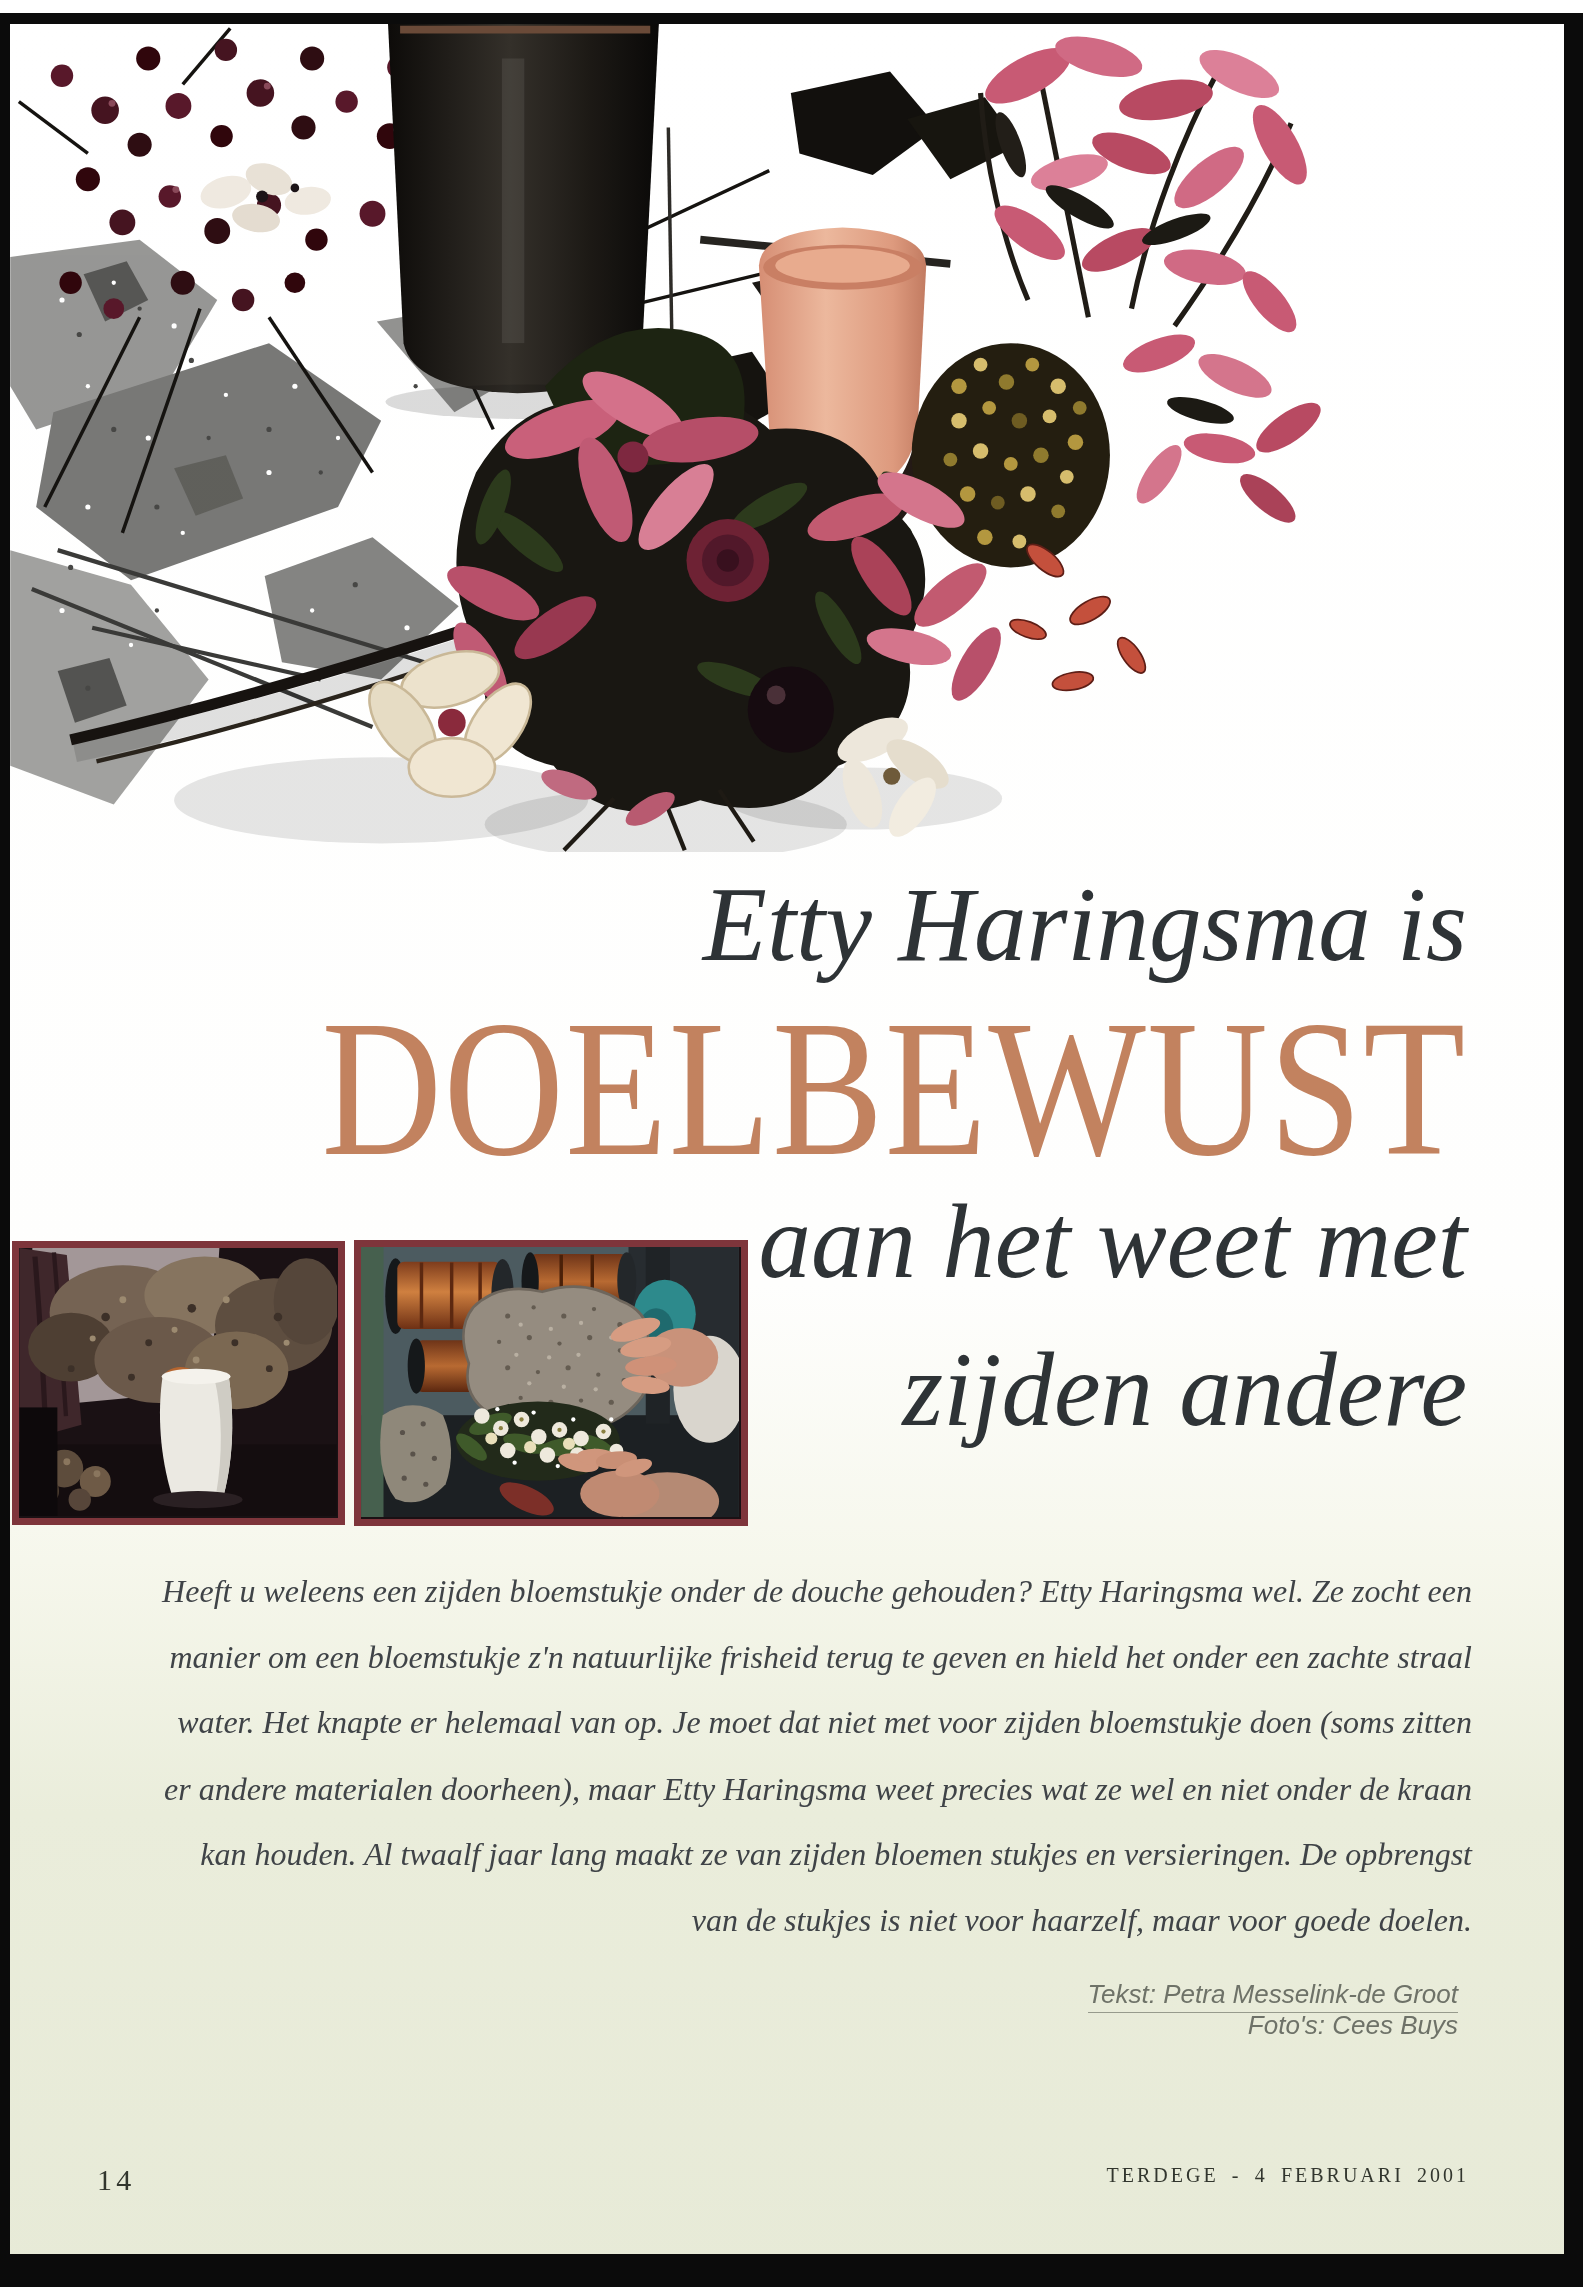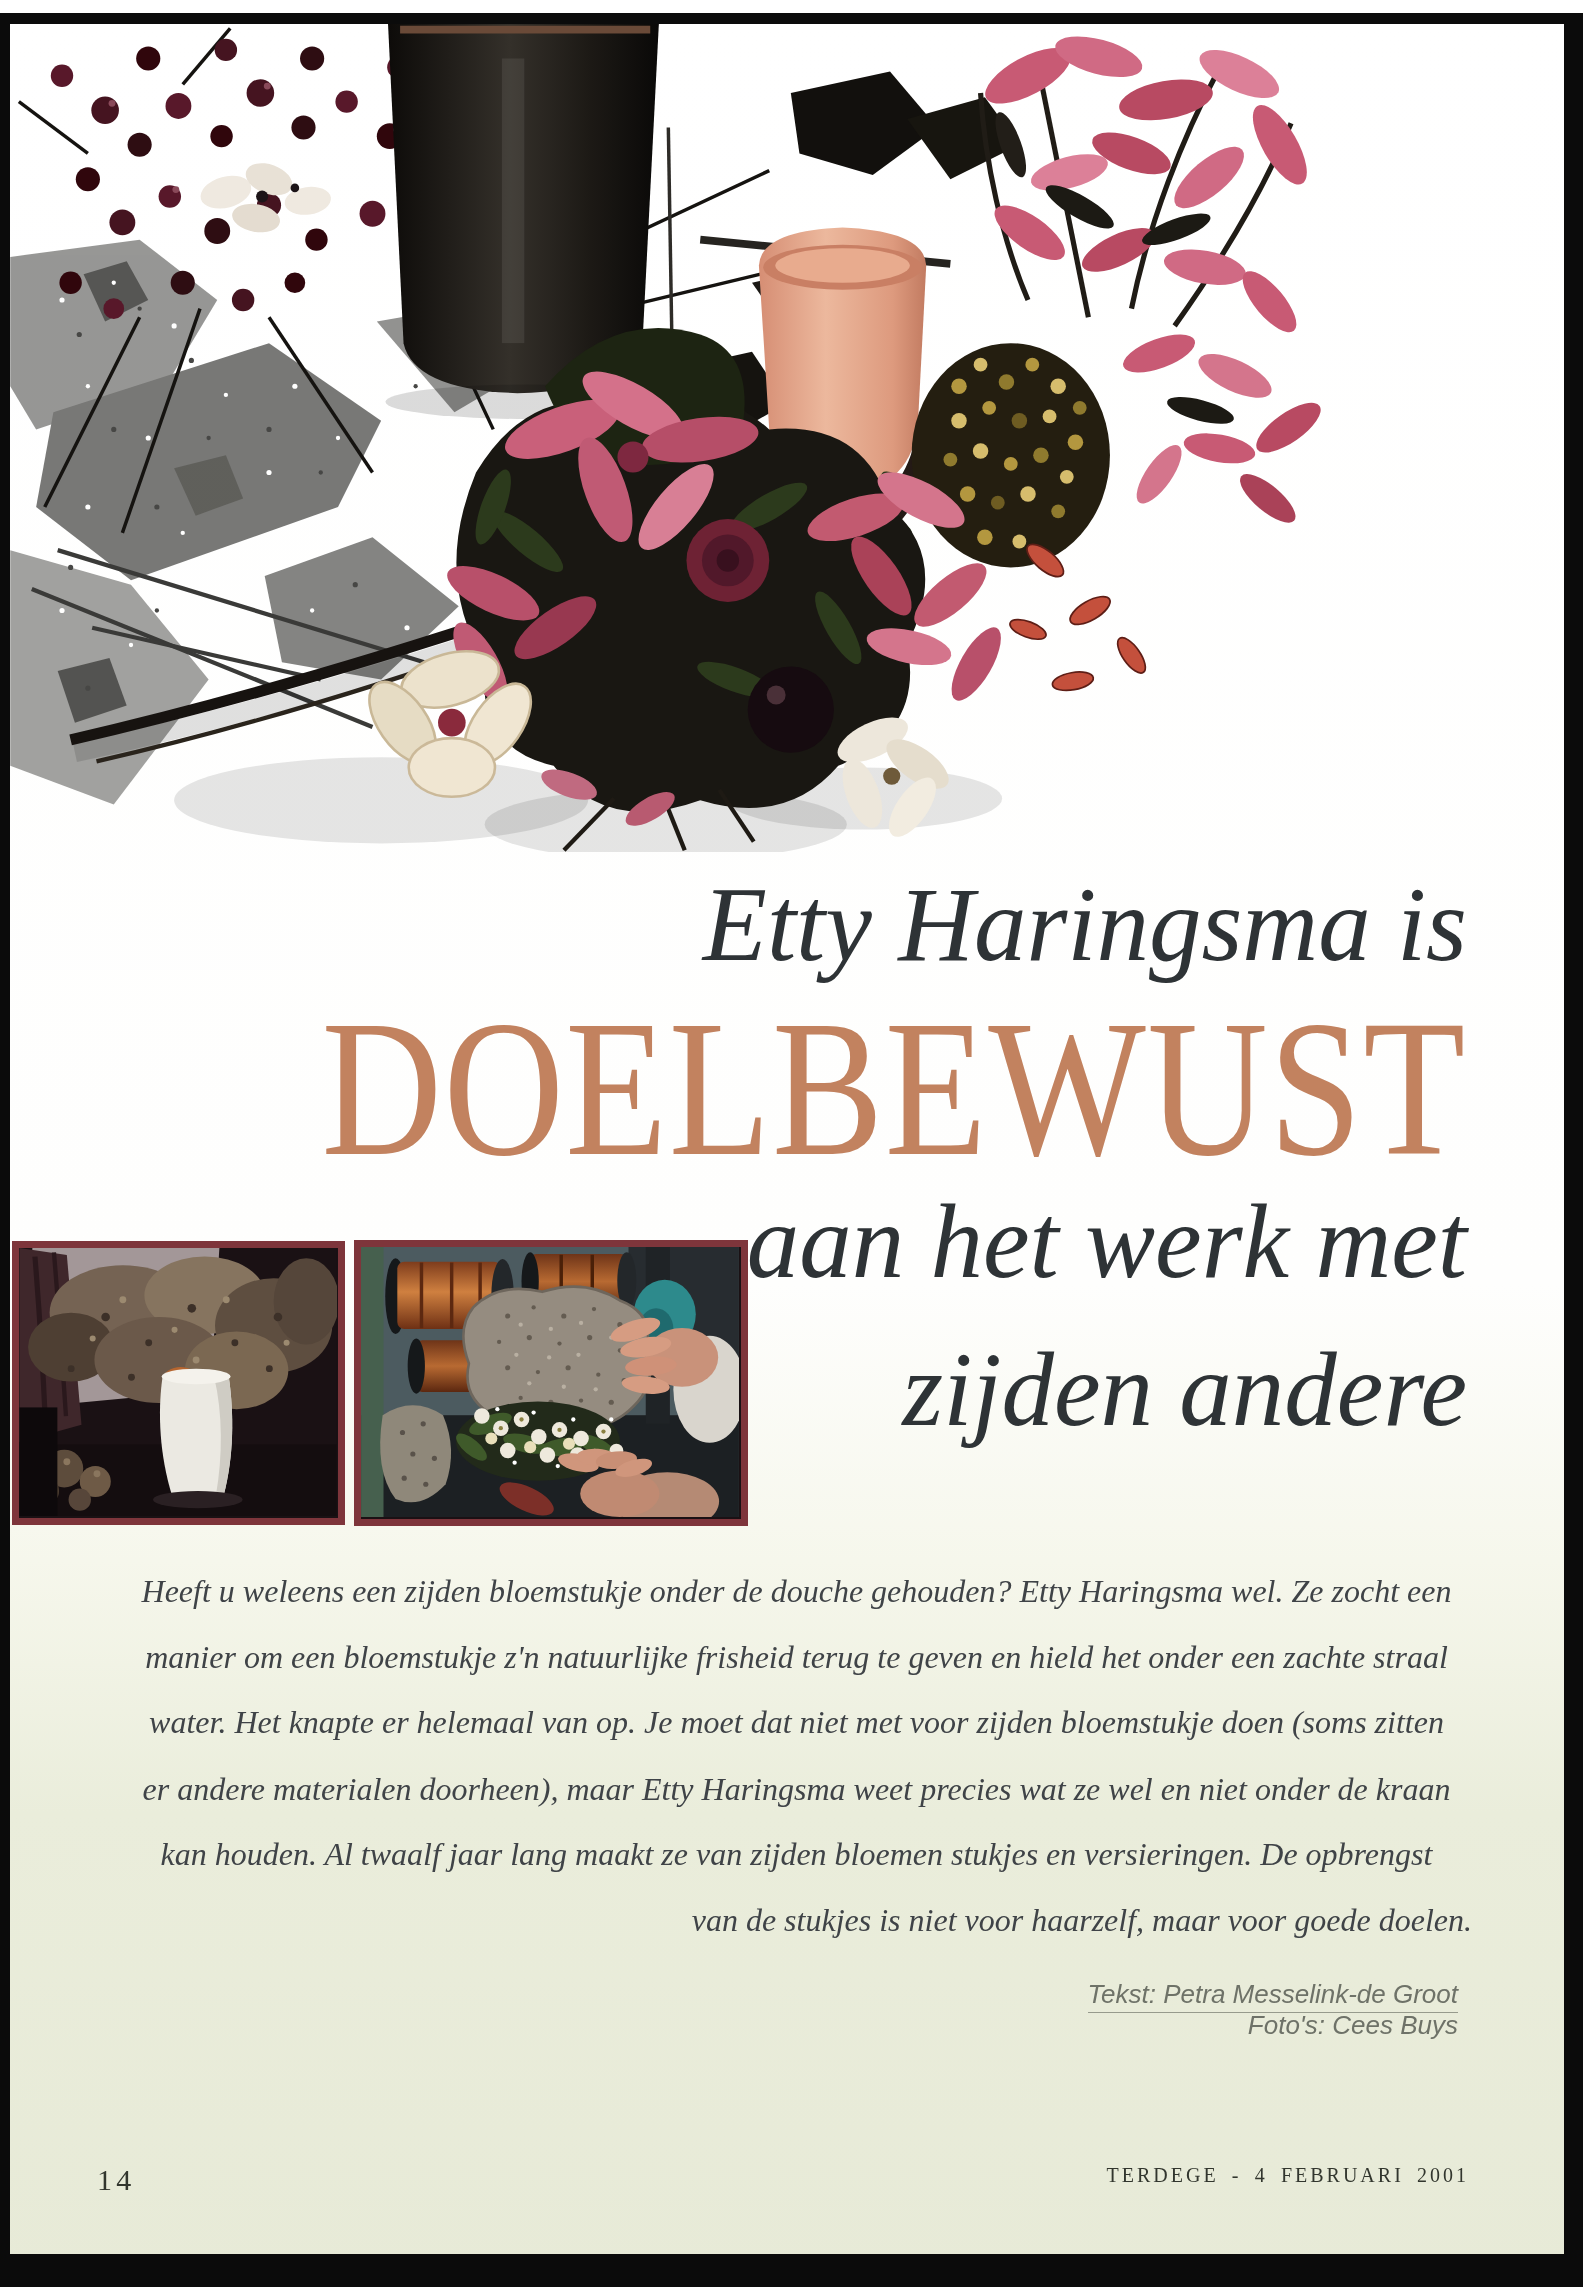--- a/index.html
+++ b/index.html
@@ -20,21 +20,21 @@
   .hl-kicker{top:872px;font-style:italic;font-size:105px;color:#2e3336;}
   .hl-main{top:992px;font-size:194px;letter-spacing:1.7px;color:#c2825f;
            transform:scaleX(0.86);transform-origin:100% 50%;}
   .hl-sub1{top:1189px;font-style:italic;font-size:105px;color:#2e3336;}
   .hl-sub2{top:1337px;font-style:italic;font-size:105px;color:#2e3336;}
   .photo{position:absolute;border:7.8px solid #7e353b;box-sizing:border-box;margin:0;padding:0;background:#1a1114;}
   .photo svg{display:block;}
   .photo-left{left:12px;top:1241px;width:333px;height:284px;}
   .photo-right{left:354px;top:1240px;width:394px;height:286px;}
   .intro-line{position:absolute;left:121px;width:1351px;font-style:italic;font-size:32px;
-              line-height:1;color:#3f4347;text-align:center;white-space:nowrap;}
+              line-height:1;color:#3f4347;text-align:right;white-space:nowrap;}
   .intro-line.last{text-align:right;}
   .credit{position:absolute;right:134px;text-align:center;font-family:"Liberation Sans",sans-serif;
           font-style:italic;font-size:26px;line-height:1;color:#6e7268;white-space:nowrap;}
   .credit-text{top:1981px;border-bottom:1.7px solid #979b8d;padding-bottom:5.2px;}
   .credit-photo{top:2012px;}
   .footer-num{position:absolute;left:97px;top:2163px;font-size:30px;letter-spacing:4.3px;color:#32362e;}
   .footer-journal{position:absolute;right:123px;top:2164px;font-size:20px;letter-spacing:3px;
                   word-spacing:5.2px;color:#32362e;white-space:nowrap;}
 </style>
 </head>
@@ -340,21 +340,21 @@
           <line x1="762" y1="908" x2="782" y2="958"></line>
         <line x1="822" y1="888" x2="862" y2="948"></line>
       </g>
       <ellipse cx="648" cy="882" rx="34" ry="14" fill="#c06a80" transform="rotate(20 648 882)"></ellipse>
       <ellipse cx="742" cy="910" rx="32" ry="13" fill="#b85a70" transform="rotate(-30 742 910)"></ellipse>
     </g>
   </svg>
 
   <div class="hl hl-kicker">Etty Haringsma is</div>
   <div class="hl hl-main">DOELBEWUST</div>
-  <div class="hl hl-sub1">aan het werk met</div>
+  <div class="hl hl-sub1">aan het weet met</div>
   <div class="hl hl-sub2">zijden andere</div>
 
   <figure class="photo photo-left">
     <svg viewBox="0 0 368 311" width="318" height="268" aria-hidden="true">
       <rect width="368" height="311" fill="#1a1114"></rect>
       <polygon points="15,0 232,0 222,165 10,185" fill="#a39798"></polygon>
       <polygon points="0,0 55,8 72,205 0,225" fill="#3f272b"></polygon>
       <path d="M18,10 Q26,110 30,200" stroke="#2a181c" stroke-width="6" fill="none"></path>
       <path d="M40,5 Q48,100 54,195" stroke="#2a181c" stroke-width="5" fill="none"></path>
       <rect x="0" y="228" width="368" height="83" fill="#140d0f"></rect>

